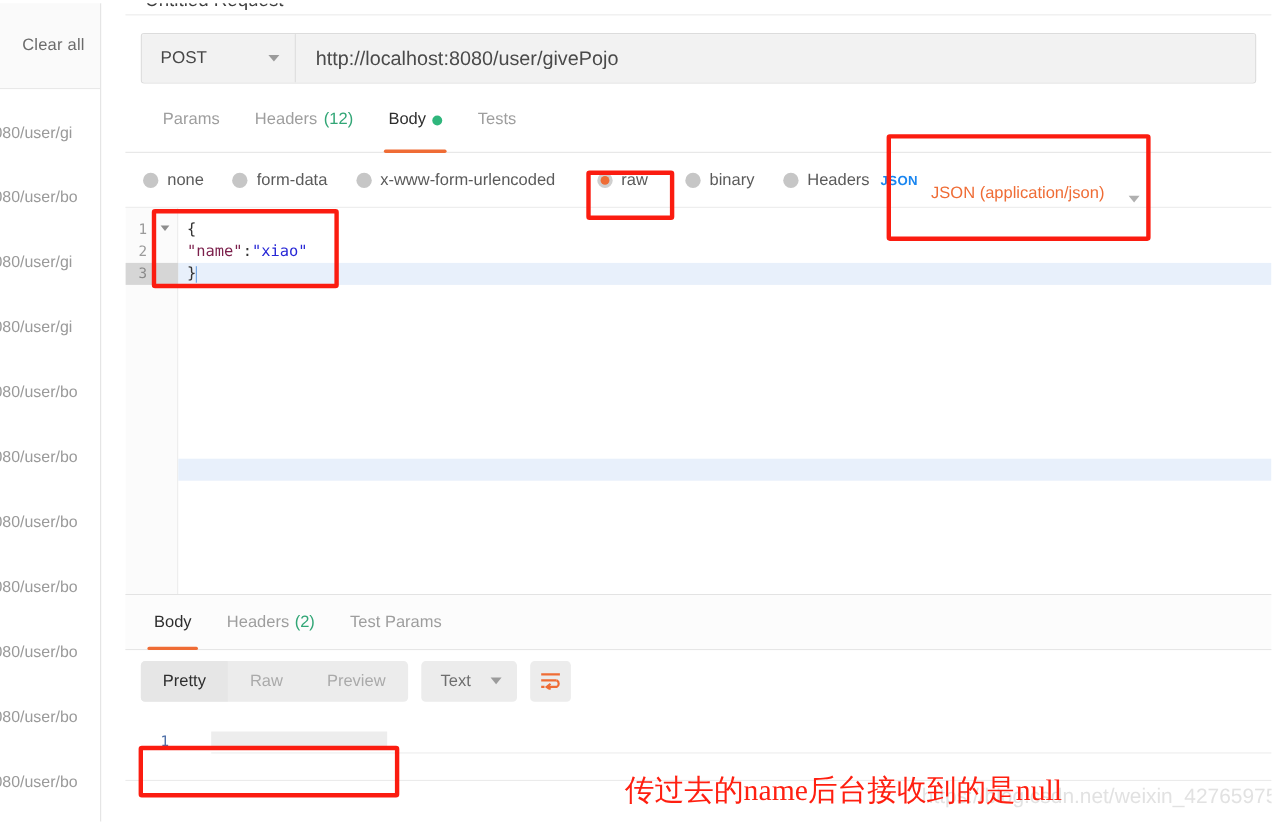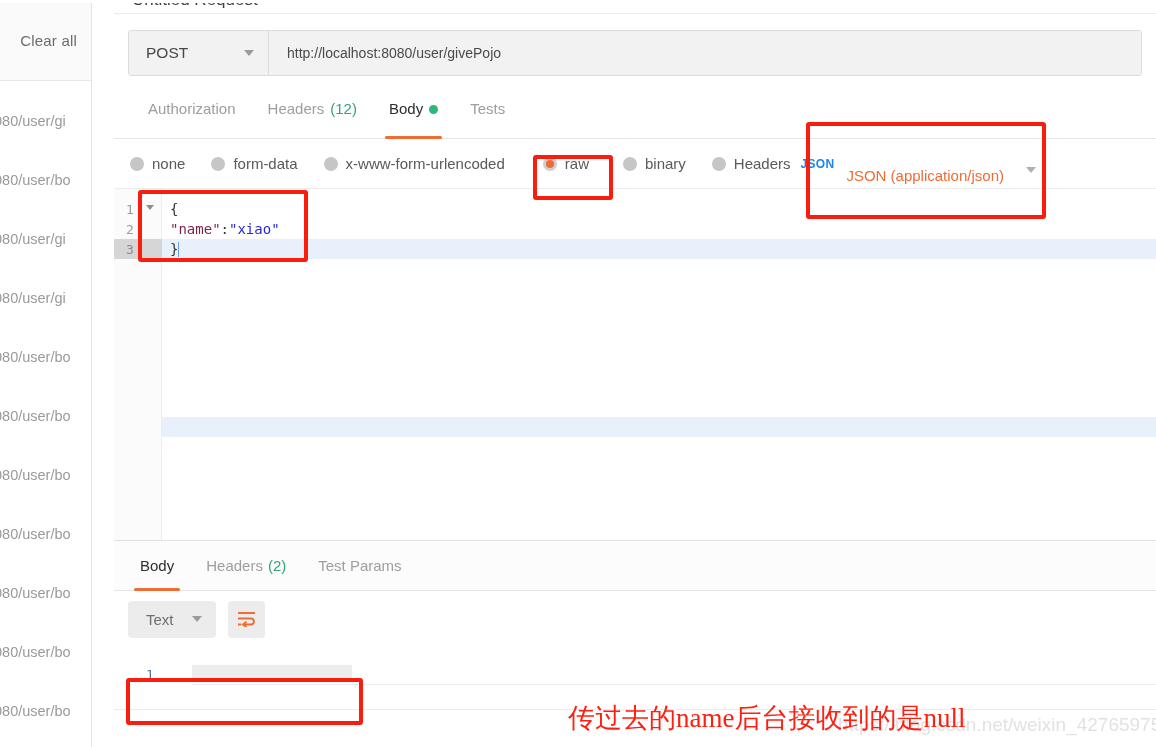--- a/index.html
+++ b/index.html
@@ -72,21 +72,21 @@
     display: flex; align-items: center; justify-content: space-between;
     padding: 0 14px 0 17px; cursor: pointer;
   }
   .method-label { font-size: 15.5px; color: #474747; }
   .caret-dn {
     width: 0; height: 0; border-left: 5.5px solid transparent;
     border-right: 5.5px solid transparent; border-top: 6.5px solid #9b9b9b;
   }
   .url-input {
     flex: 1; display: flex; align-items: center; padding-left: 18px;
-    font-size: 14px; color: #4a4a4a; background: #f2f2f2;
+    font-size: 18px; color: #4a4a4a; background: #f2f2f2;
     border: none; outline: none; width: 100%; height: 100%;
     font-family: "Liberation Sans", sans-serif;
   }
 
   
   .req-tabs {
     margin-top: 20px; height: 43px; border-bottom: 1px solid #e6e6e6;
     display: flex; align-items: flex-start; padding-left: 18px; gap: 0;
     position: relative;
   }
@@ -124,21 +124,21 @@
   .radio-dot.sel::after {
     content:""; position: absolute; left: 3px; top: 3px;
     width: 8px; height: 8px; border-radius: 50%; background: #ef6c35;
   }
   .radio-label { font-size: 15px; color: #5a5a5a; }
   .beta-tag {
     font-size: 12px; color: #1a86f0; font-weight: bold;
     letter-spacing: .3px; margin-right: 12px;
   }
   .json-select {
-    display: flex; align-items: flex-start; gap: 22px; cursor: pointer; margin-top: 24px;
+    display: flex; align-items: flex-end; gap: 22px; cursor: pointer; margin-top: 24px;
   }
   .json-select .jtxt { font-size: 15px; color: #ef6c35; }
   .caret-dn-sm {
     width: 0; height: 0; border-left: 5px solid transparent;
     border-right: 5px solid transparent; border-top: 6px solid #b0b0b0;
   }
 
   
   .editor {
     position: relative; height: 352px; background: #fff;
@@ -322,21 +322,21 @@
         <div class="method-box">
           <span class="method-label">POST</span>
           <span class="caret-dn"></span>
         </div>
         <input class="url-input" type="text" value="http://localhost:8080/user/givePojo" style="">
       </div>
     </div>
 
     <div class="req-tabs">
       <div class="rtab">
-        <span>Authorization</span>
+        <span>Params</span>
       </div>
       <div class="rtab">
         <span>Headers</span>
         <span class="cnt">(12)</span>
       </div>
       <div class="rtab active">
         <span>Body</span>
         <span class="greendot"></span>
       </div>
       <div class="rtab">
@@ -406,20 +406,31 @@
       <div class="resp-tab">
         <span>Headers</span>
         <span class="cnt">(2)</span>
       </div>
       <div class="resp-tab">
         <span>Test Params</span>
       </div>
     </div>
 
     <div class="resp-toolbar">
+      <div class="seg-group">
+        <div class="seg active">
+          <span>Pretty</span>
+        </div>
+        <div class="seg">
+          <span>Raw</span>
+        </div>
+        <div class="seg">
+          <span>Preview</span>
+        </div>
+      </div>
       <div class="dd-box">
         <span class="dtxt">Text</span>
         <span class="caret-dn"></span>
       </div>
       <div class="wrap-btn">
         <svg width="19" height="16" viewBox="0 0 19 16">
           <line x1="1" y1="2" x2="18" y2="2" stroke="#ef6c35" stroke-width="2"></line>
           <line x1="1" y1="7.5" x2="15" y2="7.5" stroke="#ef6c35" stroke-width="2"></line>
           <path d="M15 7.5 a3.3 3.3 0 0 1 0 6 H7" fill="none" stroke="#ef6c35" stroke-width="2"></path>
           <path d="M9.5 10.8 L6 13.5 L9.5 16" fill="none" stroke="#ef6c35" stroke-width="2"></path>

